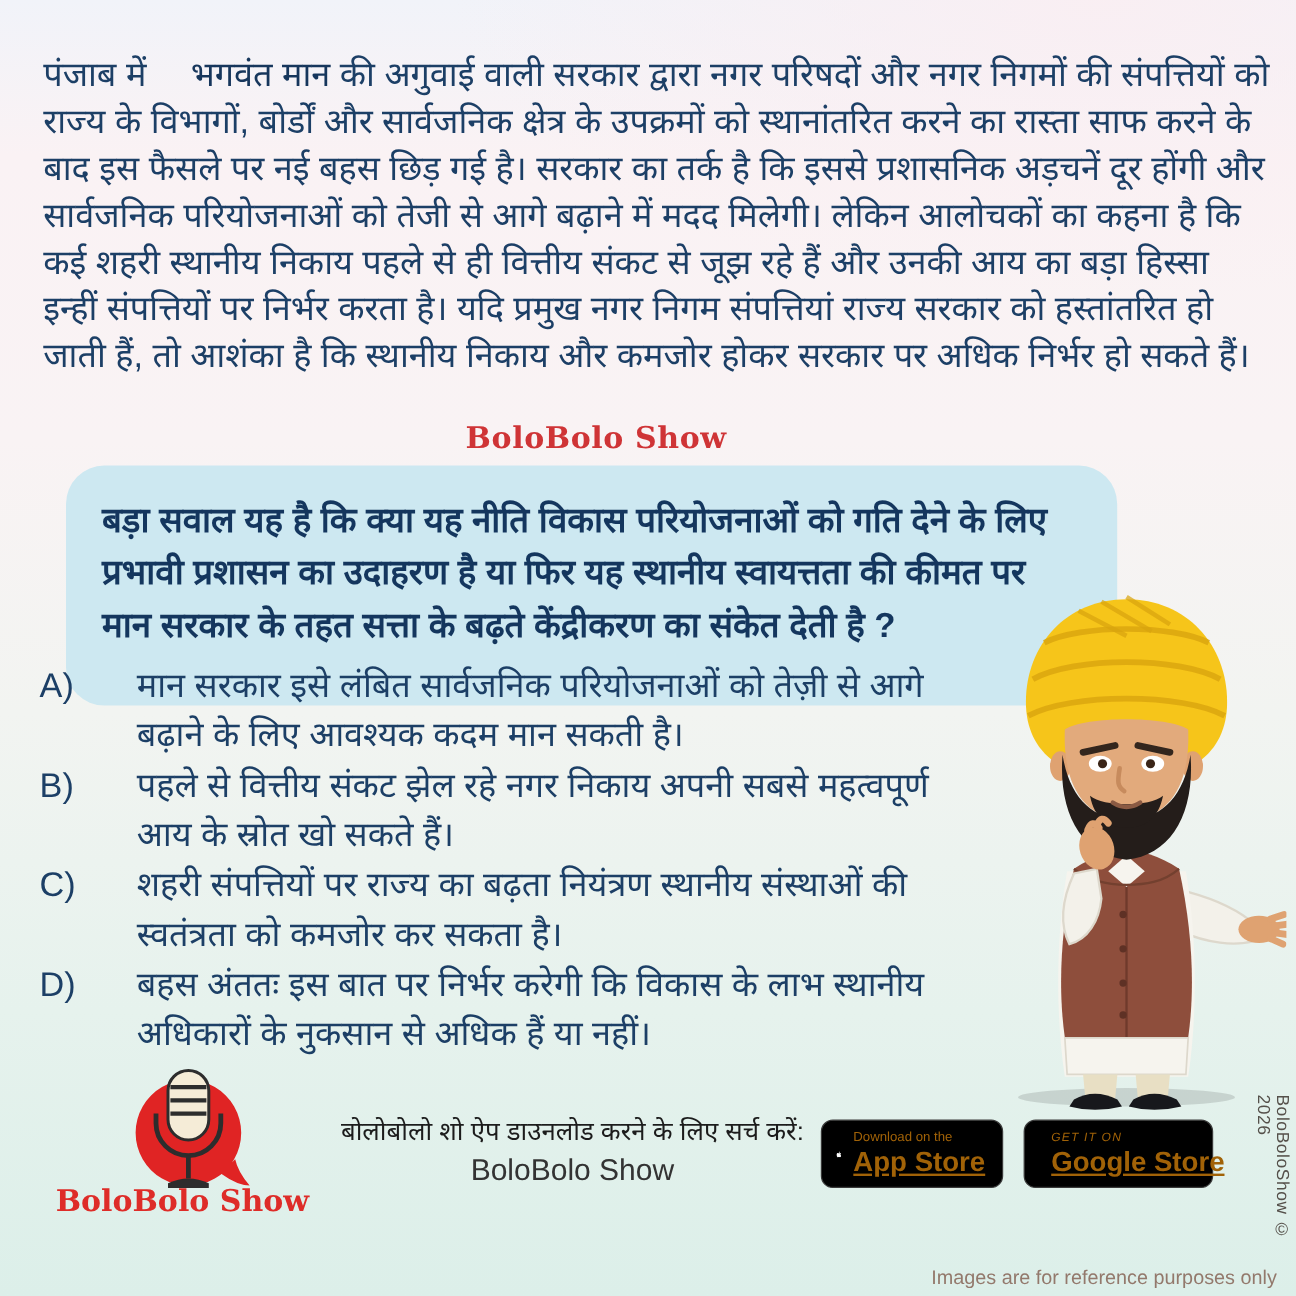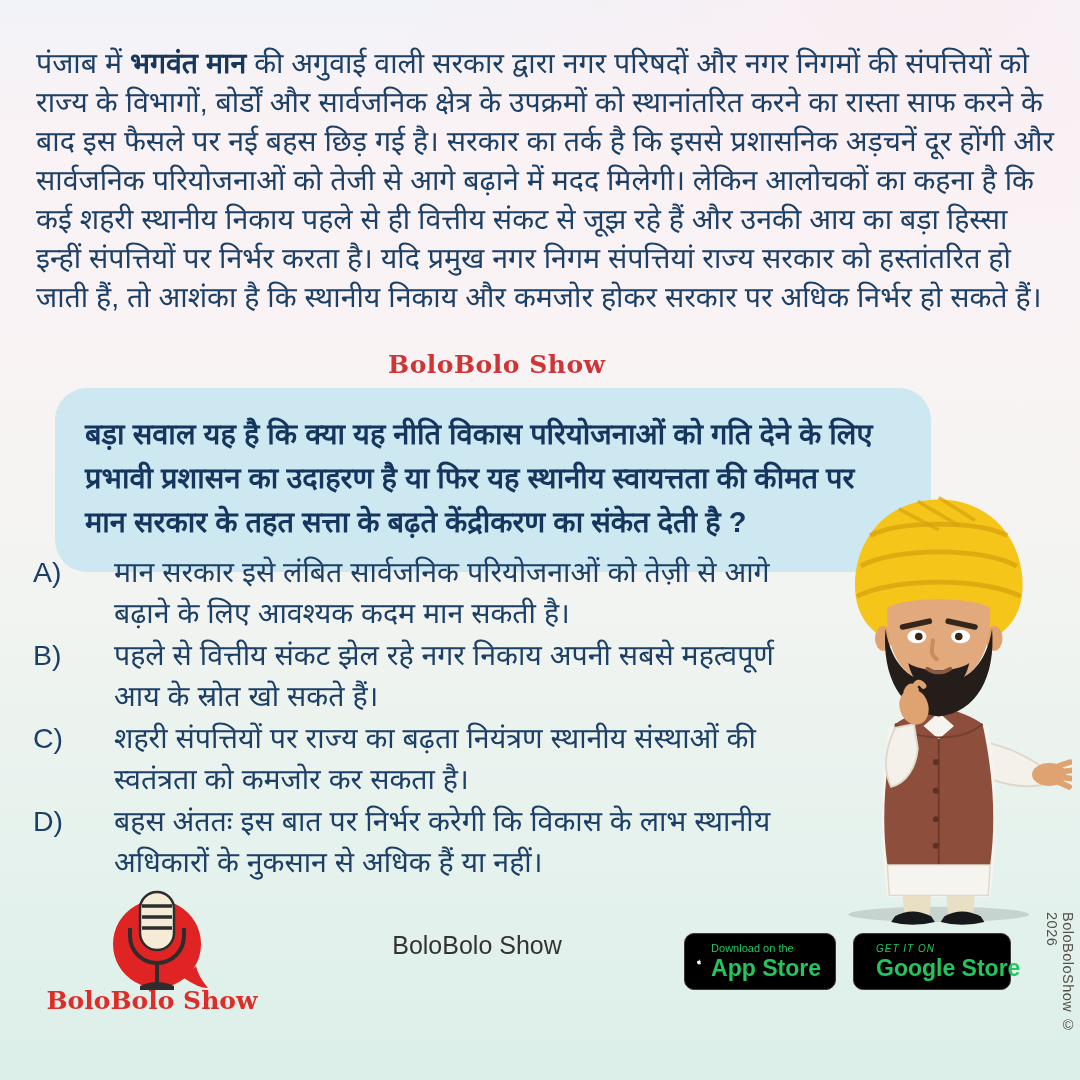--- a/index.html
+++ b/index.html
@@ -8,59 +8,59 @@
     font-family:"Liberation Sans",sans-serif;
     background:
       radial-gradient(900px 420px at 85% 0%, rgba(250,238,242,.9) 0%, rgba(250,238,242,0) 60%),
       linear-gradient(180deg,#f1f3f9 0%,#faf2f4 12%,#f9f3f4 34%,#f2f4f1 55%,#e6f2ed 78%,#dcefe9 100%);
   }
   .review-label{position:absolute;left:38px;top:8px;font-size:22px;color:#26262e;letter-spacing:.3px;}
   .article{
     position:absolute;left:36px;top:44px;width:1024px;
     font-size:28.5px;line-height:39px;color:#1c3f66;text-align:left;
   }
-  .article b{font-weight:700;color:#16365c;}
+  .article b{font-weight:400;color:#16365c;margin-left:29px;}
   .watermark{
     position:absolute;left:388px;top:350px;
     font-family:"DejaVu Serif","Liberation Serif",serif;font-weight:700;
     font-size:25px;color:#cf3436;letter-spacing:.5px;
   }
   .question-box{
     position:absolute;left:55px;top:388px;width:876px;box-sizing:border-box;
     background:#cde8f1;border-radius:32px;
-    padding:24px 46px 28px 30px;
+    padding:24px 46px 44px 30px;
     font-size:29px;line-height:44px;font-weight:700;color:#14365e;
   }
   .options{position:absolute;left:33px;top:552px;width:768px;color:#1c3f66;}
   .option-row{display:flex;font-size:28.5px;line-height:41px;margin-bottom:1px;}
   .option-letter{flex:0 0 45px;}
   .option-text{flex:1;margin-left:36px;}
   .character{position:absolute;left:796px;top:476px;width:276px;height:458px;}
   
   .logo{position:absolute;left:72px;top:890px;width:170px;height:112px;}
   .logo-brand{
     position:absolute;left:42px;top:986px;width:220px;text-align:center;
     font-family:"DejaVu Serif","Liberation Serif",serif;font-weight:700;
     font-size:25px;color:#de2c28;
   }
   .search-block{position:absolute;left:272px;top:928px;width:410px;text-align:center;color:#1c1c1c;}
   .search-line{font-size:21.5px;line-height:30px;}
   .search-brand{font-size:25px;line-height:34px;color:#333;}
   .badges{position:absolute;left:684px;top:933px;display:flex;gap:17px;}
   .badge{
-    height:57px;background:#000;border-radius:10px;color:#22c55e;
+    height:57px;background:#000;border-radius:10px;color:#a16207;
     display:flex;align-items:center;padding:0 14px 0 12px;gap:10px;cursor:pointer;
     border:1px solid #3a3a3a;box-sizing:border-box;
   }
   .badge-appstore{width:152px;}
   .badge-gplay{width:158px;}
   .badge-lines{display:flex;flex-direction:column;justify-content:center;}
   .badge-small{font-size:11px;line-height:13px;white-space:nowrap;}
   .badge-small.caps{font-size:10px;letter-spacing:1px;font-style:italic;}
-  .badge-big{font-size:23px;line-height:26px;font-weight:600;white-space:nowrap;}
+  .badge-big{font-size:23px;line-height:26px;font-weight:600;white-space:nowrap;text-decoration:underline;}
   .tagline1{position:absolute;left:0;top:1008px;width:1040px;text-align:center;font-size:22.5px;color:#141414;}
   .tagline2{position:absolute;left:0;top:1042px;width:1080px;text-align:center;font-size:22.5px;color:#141414;}
   .disclaimer{position:absolute;right:16px;top:1056px;font-size:16.5px;color:#93796c;}
   .copyright-vertical{
     position:absolute;right:4px;top:912px;height:160px;
     writing-mode:vertical-rl;font-size:14.5px;color:#55504a;letter-spacing:.5px;
   }
 </style>
 </head>
 <body>
@@ -153,20 +153,21 @@
       <rect x="68" y="2" width="34" height="58" rx="17" fill="#f5ecd7" stroke="#2d2d2d" stroke-width="2.5"></rect>
       <path d="M70,16 h30 M70,27 h30 M70,38 h30" stroke="#2d2d2d" stroke-width="3.5"></path>
       <path d="M58,38 v8 a27,27 0 0 0 54,0 v-8" fill="none" stroke="#2d2d2d" stroke-width="4"></path>
       <line x1="85" y1="73" x2="85" y2="92" stroke="#2d2d2d" stroke-width="4"></line>
       <path d="M68,96 q17,-8 34,0 l0,4 l-34,0 Z" fill="#2d2d2d"></path>
     </g>
   </svg>
   <div class="logo-brand">BoloBolo Show</div>
 
   <div class="search-block">
+    <div class="search-line">बोलोबोलो शो ऐप डाउनलोड करने के लिए सर्च करें:</div>
     <div class="search-brand">BoloBolo Show</div>
   </div>
 
   <div class="badges">
     <div class="badge badge-appstore">
       <svg width="30" height="36" viewBox="0 0 384 512">
           <path fill="#fff" d="M318.7 268.7c-.2-36.7 16.4-64.4 50-84.8-18.8-26.9-47.2-41.7-84.7-44.6-35.5-2.8-74.3 20.7-88.5 20.7-15 0-49.4-19.7-76.4-19.7C63.3 141.2 4 184.8 4 273.5q0 39.3 14.4 81.2c12.8 36.7 59 126.7 107.2 125.2 25.2-.6 43-17.9 75.8-17.9 31.8 0 48.3 17.9 76.4 17.9 48.6-.7 90.4-82.5 102.6-119.3-65.2-30.7-61.7-90-61.7-91.9zm-56.6-164.2c27.3-32.4 24.8-61.9 24-72.5-24.1 1.4-52 16.4-67.9 34.9-17.5 19.8-27.8 44.3-25.6 71.9 26.1 2 49.9-11.4 69.5-34.3z"></path>
         </svg>
       <div class="badge-lines">
         <div class="badge-small">Download on the</div>
@@ -180,15 +181,16 @@
         <path d="M6.5,44.4 C7.5,44.7 8.8,44.5 10,43.8 L34.5,29.4 L29,24 Z" fill="#f44336"></path>
         <path d="M34.5,18.6 L29,24 L34.5,29.4 L42,25.1 C44,23.9 44,24.1 42,22.9 Z" fill="#ffc107"></path>
       </svg>
       <div class="badge-lines">
         <div class="badge-small caps">GET IT ON</div>
         <div class="badge-big">Google Store</div>
       </div>
     </div>
   </div>
 
+  <div class="disclaimer">Images are for reference purposes only</div>
   <div class="copyright-vertical">BoloBoloShow © 2026</div>
 
 </div>
 
 </body></html>

